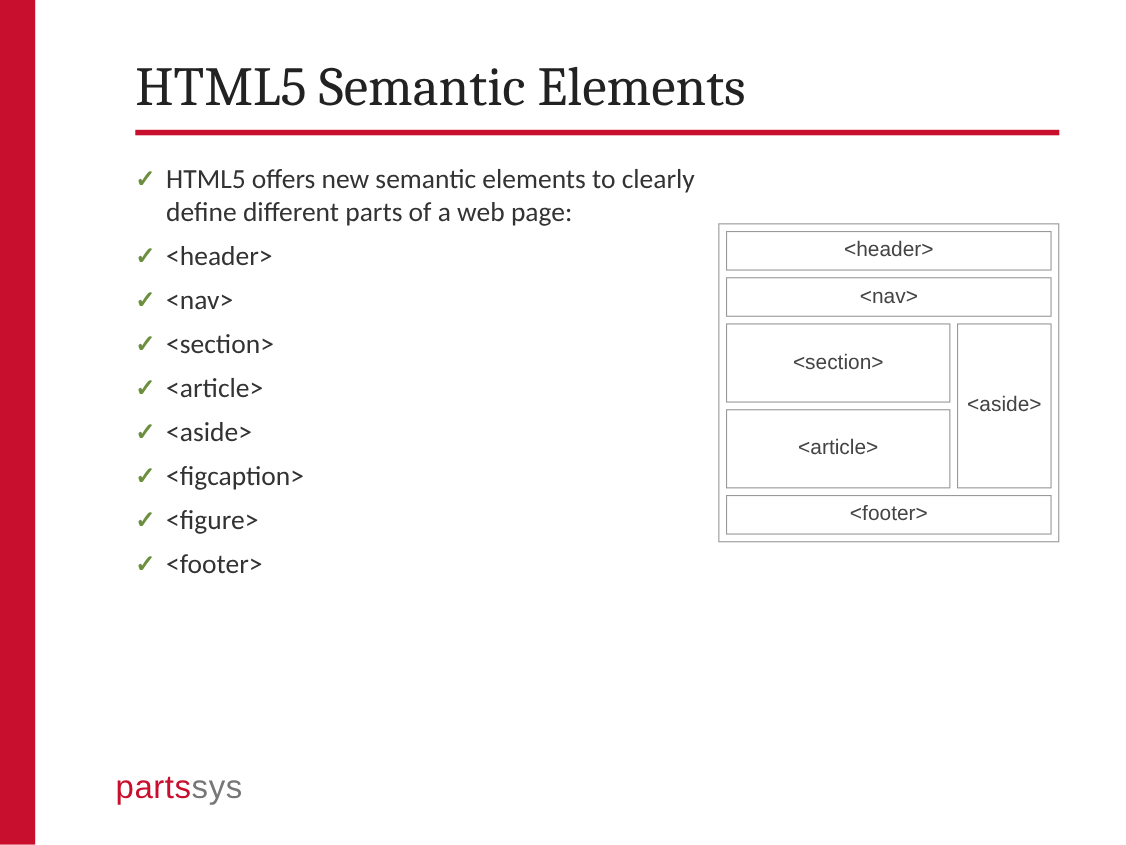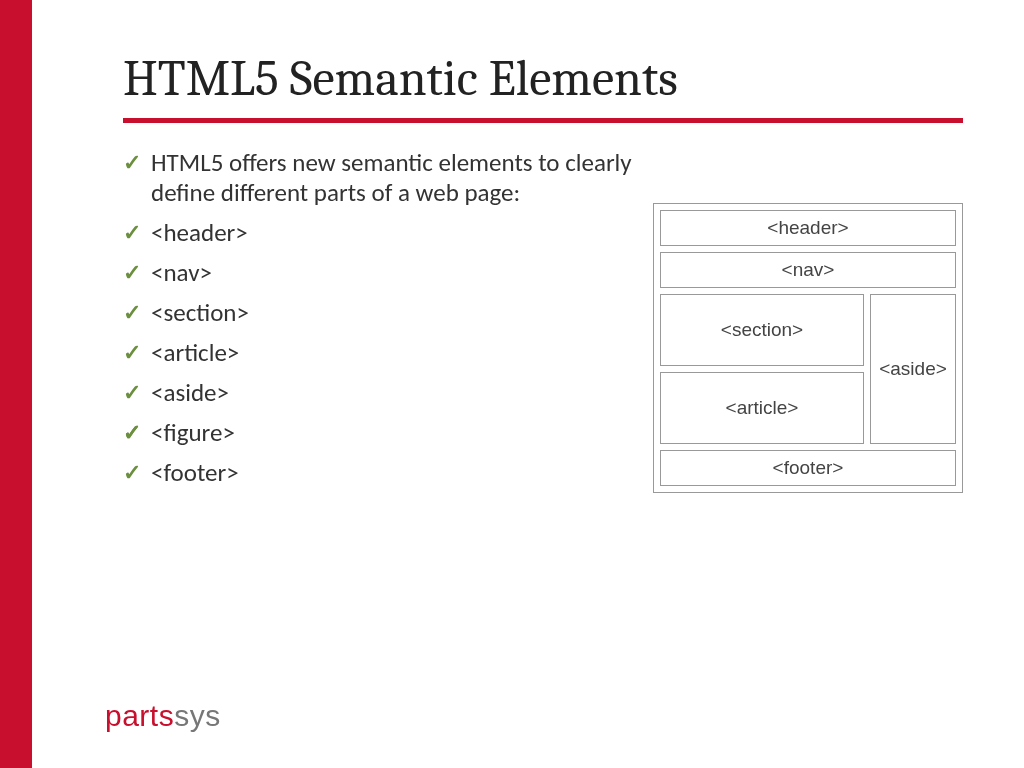--- a/index.html
+++ b/index.html
@@ -128,21 +128,21 @@
   <div class="rule"></div>
 
   <div class="content">
     <ul class="bullets">
       <li><span class="check">✓</span><span>HTML5 offers new semantic elements to clearly define different parts of a web page:</span></li>
       <li><span class="check">✓</span><span>&lt;header&gt;</span></li>
       <li><span class="check">✓</span><span>&lt;nav&gt;</span></li>
       <li><span class="check">✓</span><span>&lt;section&gt;</span></li>
       <li><span class="check">✓</span><span>&lt;article&gt;</span></li>
       <li><span class="check">✓</span><span>&lt;aside&gt;</span></li>
-      <li><span class="check">✓</span></li>
+      <li><span class="check">✓</span><span>&lt;figcaption&gt;</span></li>
       <li><span class="check">✓</span><span>&lt;figure&gt;</span></li>
       <li><span class="check">✓</span><span>&lt;footer&gt;</span></li>
     </ul>
 
     <div class="diagram">
       <div class="row">&lt;header&gt;</div>
       <div class="row">&lt;nav&gt;</div>
       <div class="middle">
         <div class="leftcol">
           <div class="cell">&lt;section&gt;</div>

